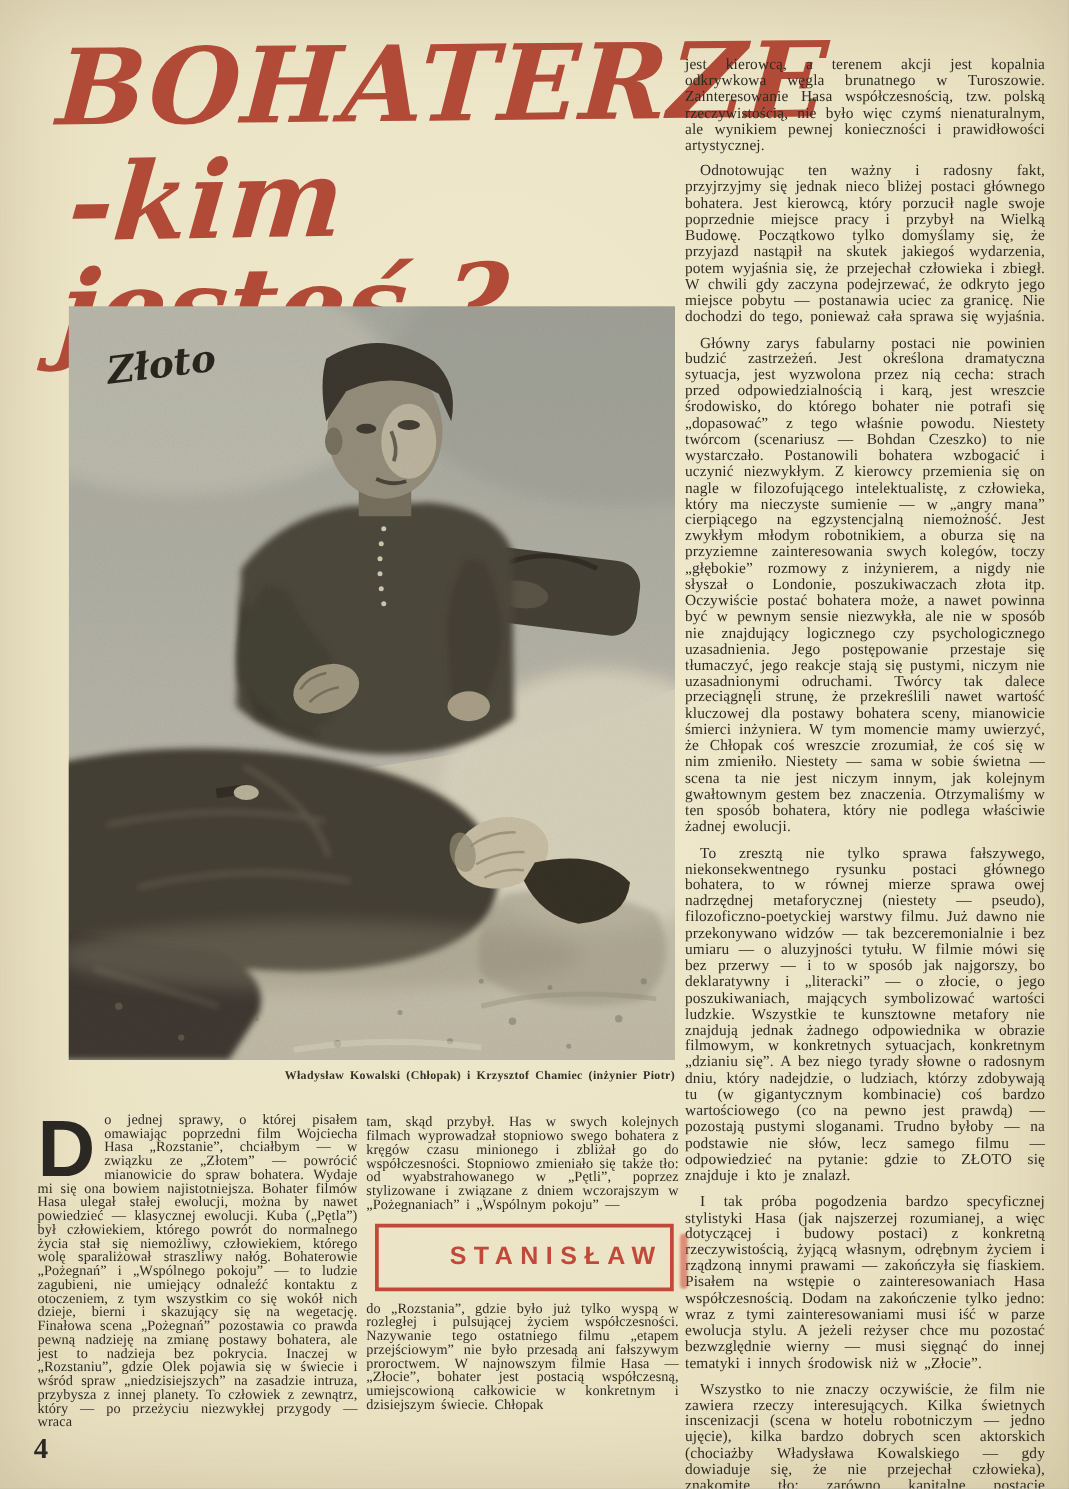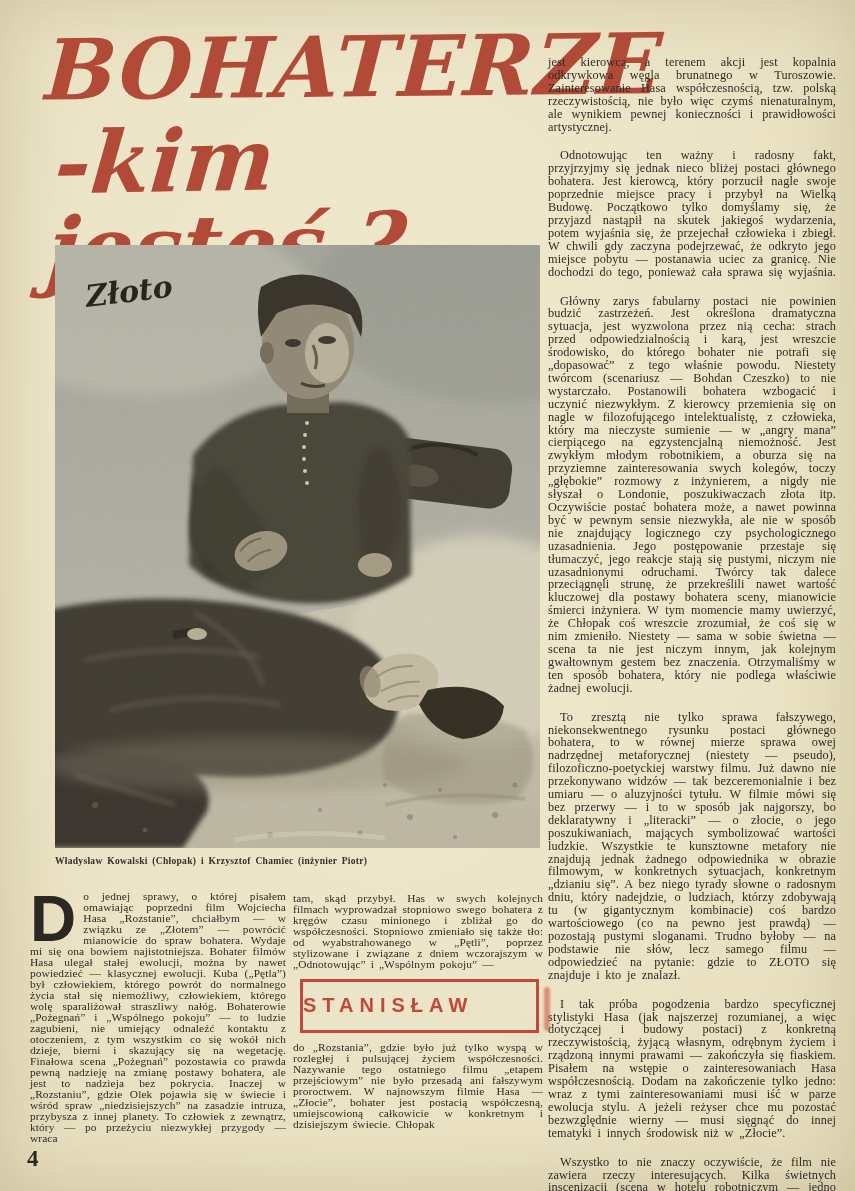--- a/index.html
+++ b/index.html
@@ -16,40 +16,40 @@
   }
   
   .headline{position:absolute;left:46px;top:26px;width:500px;color:#b24a38;
     font-family:"DejaVu Serif", serif;font-style:italic;font-weight:bold;line-height:1;}
   .headline .l1{font-size:84px;letter-spacing:1px;transform:skewX(-4deg) rotate(-.6deg);display:block;}
   .headline .l2{font-size:86px;letter-spacing:0;margin-top:6px;margin-left:6px;
     transform:skewX(-6deg) rotate(-1deg);display:block;}
   
   .photo{position:absolute;left:55px;top:245px;width:485px;height:603px;}
   .photo svg{display:block;}
-  .photo-caption{position:absolute;left:55px;top:856px;width:485px;text-align:left;
+  .photo-caption{position:absolute;left:55px;top:856px;width:485px;text-align:right;
     font-size:9.5px;font-weight:bold;letter-spacing:.3px;word-spacing:2px;color:#34302a;}
   
   .colr{position:absolute;left:548px;top:40px;width:288px;
     font-size:12.3px;line-height:12.9px;text-align:justify;
     word-spacing:2.5px;letter-spacing:.1px;hyphens:auto;}
-  .colr p{margin:16px 0 8px 0;text-indent:12px;}
+  .colr p{margin:5px 0 8px 0;text-indent:12px;}
   .colr p.cont{text-indent:0;}
   .colbl{position:absolute;left:30px;top:891px;width:256px;
     font-size:11.4px;line-height:11px;text-align:justify;
     word-spacing:2px;letter-spacing:.1px;hyphens:auto;}
   .colbm{position:absolute;left:293px;top:893px;width:250px;
     font-size:11.4px;line-height:11px;text-align:justify;
     word-spacing:2px;letter-spacing:.1px;hyphens:auto;}
   .colbm p{margin:0;text-indent:0;}
   .dropcap{display:block;float:left;
     font-family:"Liberation Sans", sans-serif;font-weight:bold;
     font-size:64px;line-height:52px;padding:2px 7px 0 0;color:#2b2823;}
   .author-box{margin:9px 4px 9px 7px;border:3px solid #c2483a;
-    padding:11px 6px 12px 0;text-align:left;background:transparent;}
+    padding:11px 6px 12px 0;text-align:right;background:transparent;}
   .author-box .name{display:block;font-family:"Liberation Sans", sans-serif;
     font-weight:bold;font-size:20px;line-height:25px;letter-spacing:6px;color:#c2483a;}
   
   .page-num{position:absolute;left:27px;top:1146px;font-size:23px;font-weight:bold;color:#2b2823;}
   .ink-smudge{position:absolute;left:544px;top:987px;width:6px;height:44px;
     background:rgba(205,72,56,.55);border-radius:3px;filter:blur(1px);}
 </style>
 </head>
 <body>
 
@@ -182,21 +182,21 @@
 
   <div class="photo-caption">Władysław Kowalski (Chłopak) i Krzysztof Chamiec (inżynier Piotr)</div>
 
   <div class="colbl">
     <p style="margin:0">
       <span class="dropcap">D</span><span>o jednej sprawy, o której pisałem omawiając poprzedni film Wojciecha Hasa „Rozstanie”, chciałbym — w związku ze „Złotem” — powrócić mianowicie do spraw bohatera. Wydaje mi się ona bowiem najistotniejsza. Bohater filmów Hasa ulegał stałej ewolucji, można by nawet powiedzieć — klasycznej ewolucji. Kuba („Pętla”) był człowiekiem, którego powrót do normalnego życia stał się niemożliwy, człowiekiem, którego wolę sparaliżował straszliwy nałóg. Bohaterowie „Pożegnań” i „Wspólnego pokoju” — to ludzie zagubieni, nie umiejący odnaleźć kontaktu z otoczeniem, z tym wszystkim co się wokół nich dzieje, bierni i skazujący się na wegetację. Finałowa scena „Pożegnań” pozostawia co prawda pewną nadzieję na zmianę postawy bohatera, ale jest to nadzieja bez pokrycia. Inaczej w „Rozstaniu”, gdzie Olek pojawia się w świecie i wśród spraw „niedzisiejszych” na zasadzie intruza, przybysza z innej planety. To człowiek z zewnątrz, który — po przeżyciu niezwykłej przygody — wraca</span>
     </p>
   </div>
 
   <div class="colbm">
-    <p>tam, skąd przybył. Has w swych kolejnych filmach wyprowadzał stopniowo swego bohatera z kręgów czasu minionego i zbliżał go do współczesności. Stopniowo zmieniało się także tło: od wyabstrahowanego w „Pętli”, poprzez stylizowane i związane z dniem wczorajszym w „Odnotowując” i „Wspólnym pokoju” —</p>
+    <p>tam, skąd przybył. Has w swych kolejnych filmach wyprowadzał stopniowo swego bohatera z kręgów czasu minionego i zbliżał go do współczesności. Stopniowo zmieniało się także tło: od wyabstrahowanego w „Pętli”, poprzez stylizowane i związane z dniem wczorajszym w „Pożegnaniach” i „Wspólnym pokoju” —</p>
     <div class="author-box">
       <span class="name">STANISŁAW</span>
     </div>
     <p>do „Rozstania”, gdzie było już tylko wyspą w rozległej i pulsującej życiem współczesności. Nazywanie tego ostatniego filmu „etapem przejściowym” nie było przesadą ani fałszywym proroctwem. W najnowszym filmie Hasa — „Złocie”, bohater jest postacią współczesną, umiejscowioną całkowicie w konkretnym i dzisiejszym świecie. Chłopak</p>
   </div>
 
   <div class="colr">
     <p class="cont">jest kierowcą, a terenem akcji jest kopalnia odkrywkowa węgla brunatnego w Turoszowie. Zainteresowanie Hasa współczesnością, tzw. polską rzeczywistością, nie było więc czymś nienaturalnym, ale wynikiem pewnej konieczności i prawidłowości artystycznej.</p>
     <p>Odnotowując ten ważny i radosny fakt, przyjrzyjmy się jednak nieco bliżej postaci głównego bohatera. Jest kierowcą, który porzucił nagle swoje poprzednie miejsce pracy i przybył na Wielką Budowę. Początkowo tylko domyślamy się, że przyjazd nastąpił na skutek jakiegoś wydarzenia, potem wyjaśnia się, że przejechał człowieka i zbiegł. W chwili gdy zaczyna podejrzewać, że odkryto jego miejsce pobytu — postanawia uciec za granicę. Nie dochodzi do tego, ponieważ cała sprawa się wyjaśnia.</p>
     <p>Główny zarys fabularny postaci nie powinien budzić zastrzeżeń. Jest określona dramatyczna sytuacja, jest wyzwolona przez nią cecha: strach przed odpowiedzialnością i karą, jest wreszcie środowisko, do którego bohater nie potrafi się „dopasować” z tego właśnie powodu. Niestety twórcom (scenariusz — Bohdan Czeszko) to nie wystarczało. Postanowili bohatera wzbogacić i uczynić niezwykłym. Z kierowcy przemienia się on nagle w filozofującego intelektualistę, z człowieka, który ma nieczyste sumienie — w „angry mana” cierpiącego na egzystencjalną niemożność. Jest zwykłym młodym robotnikiem, a oburza się na przyziemne zainteresowania swych kolegów, toczy „głębokie” rozmowy z inżynierem, a nigdy nie słyszał o Londonie, poszukiwaczach złota itp. Oczywiście postać bohatera może, a nawet powinna być w pewnym sensie niezwykła, ale nie w sposób nie znajdujący logicznego czy psychologicznego uzasadnienia. Jego postępowanie przestaje się tłumaczyć, jego reakcje stają się pustymi, niczym nie uzasadnionymi odruchami. Twórcy tak dalece przeciągnęli strunę, że przekreślili nawet wartość kluczowej dla postawy bohatera sceny, mianowicie śmierci inżyniera. W tym momencie mamy uwierzyć, że Chłopak coś wreszcie zrozumiał, że coś się w nim zmieniło. Niestety — sama w sobie świetna — scena ta nie jest niczym innym, jak kolejnym gwałtownym gestem bez znaczenia. Otrzymaliśmy w ten sposób bohatera, który nie podlega właściwie żadnej ewolucji.</p>

